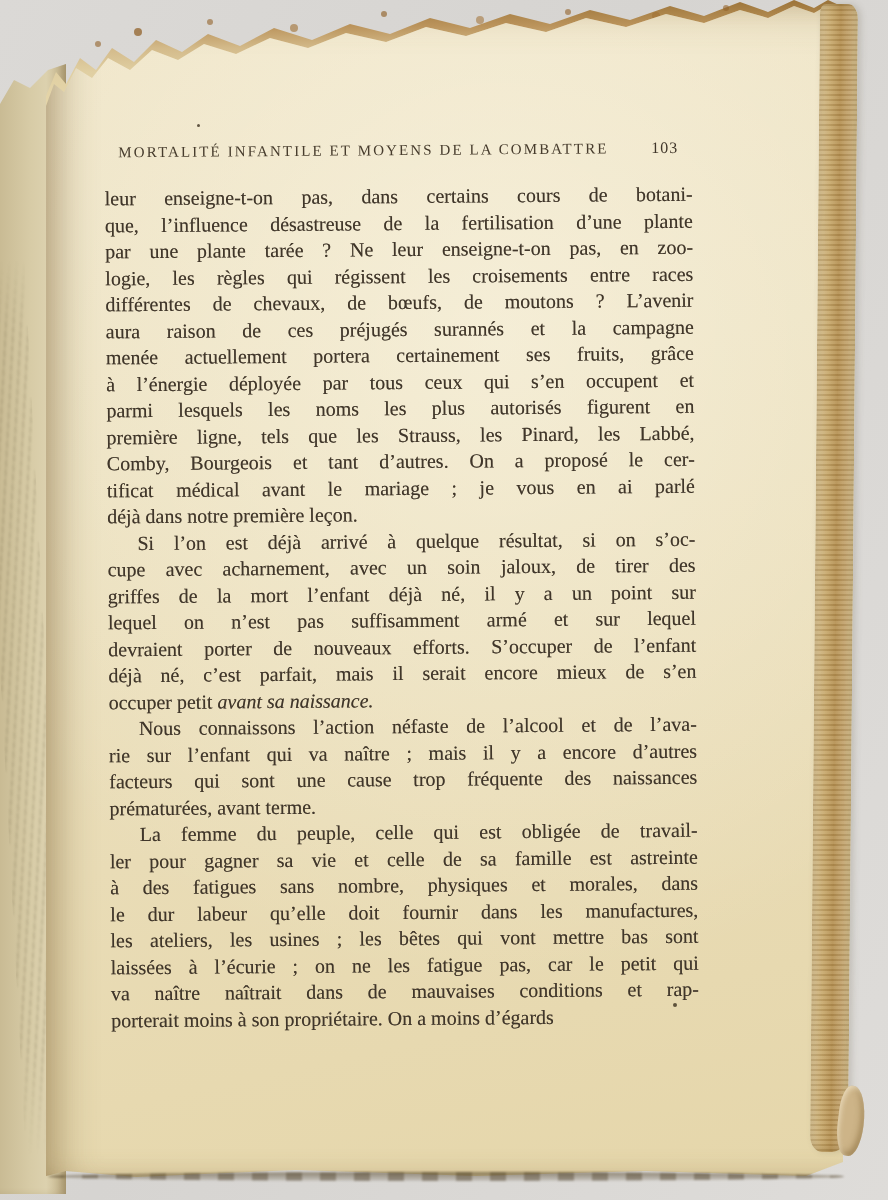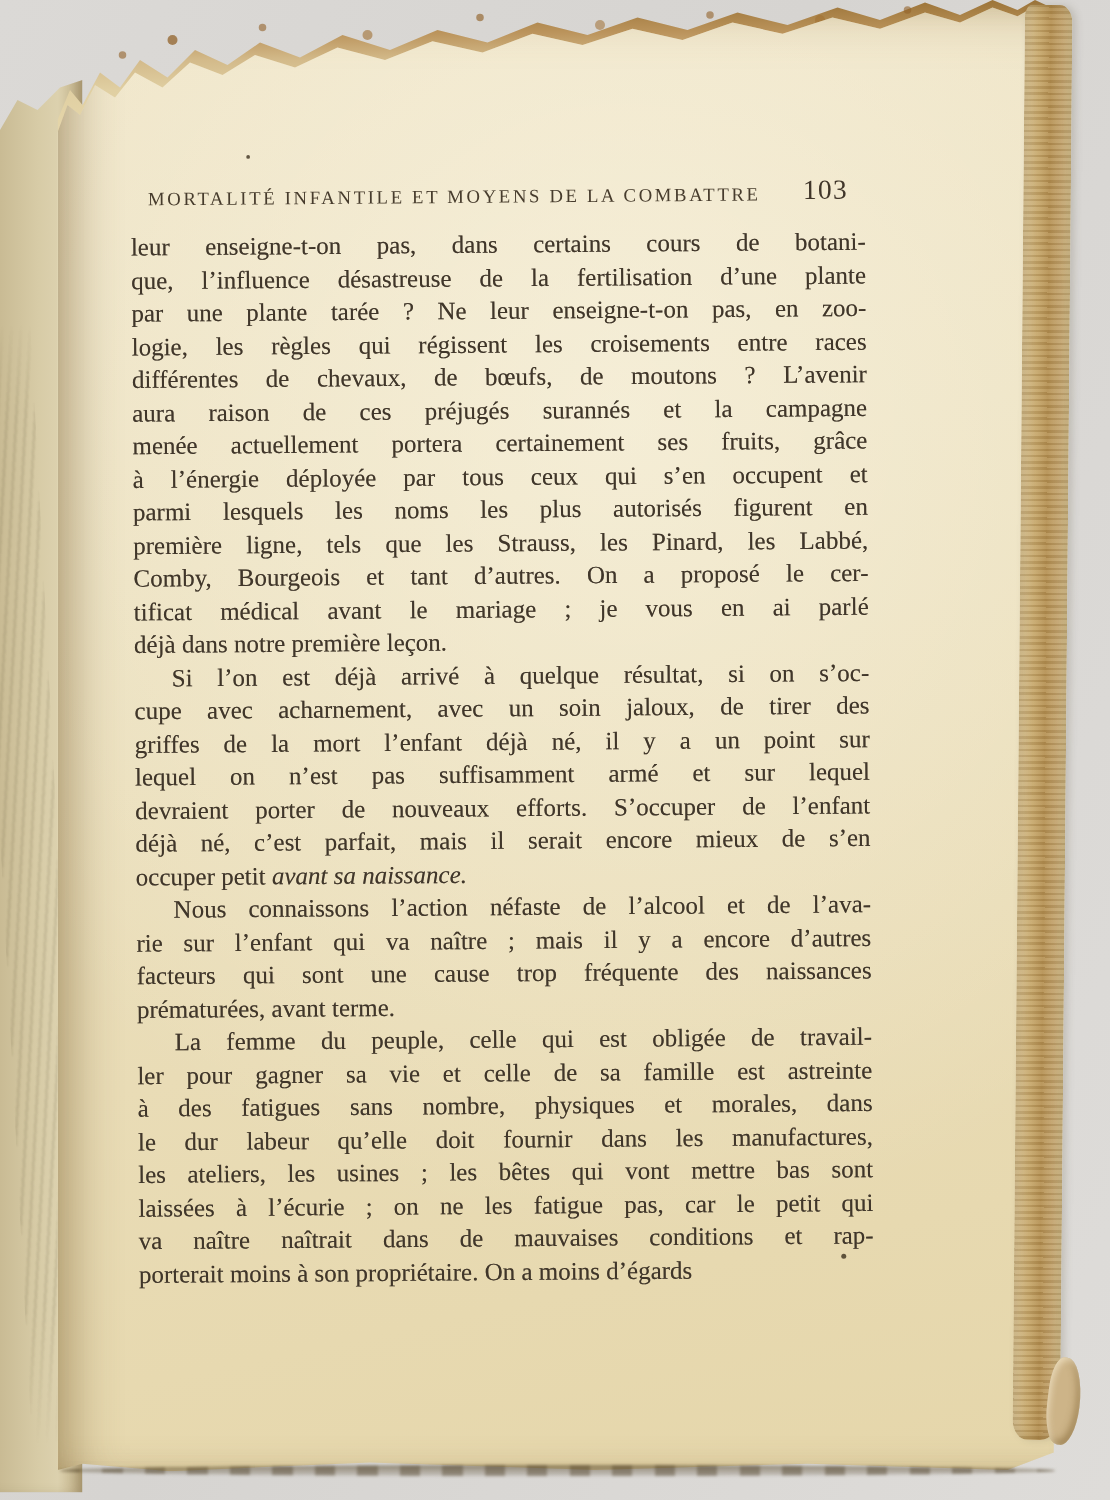--- a/index.html
+++ b/index.html
@@ -56,21 +56,21 @@
       inset -12px 0 26px -14px rgba(140,110,60,.35),
       inset 0 34px 44px -28px rgba(150,115,60,.38),
       inset 0 -26px 30px -22px rgba(140,110,60,.30);
     padding-left:20px;
   }
   .content{position:absolute;left:62px;top:0;width:604px;height:100%;
     transform:rotate(-0.45deg);transform-origin:300px 620px;color:#40362a;}
   .running-head{position:absolute;left:14px;top:141px;width:560px;
     display:flex;align-items:flex-end;justify-content:space-between;}
   .running-head .title{font-size:15px;letter-spacing:2.1px;white-space:nowrap;color:#473c2d;}
-  .running-head .pagenum{font-size:22px;letter-spacing:1px;color:#40362a;}
+  .running-head .pagenum{font-size:16px;letter-spacing:1px;color:#40362a;}
   .text-block{position:absolute;left:0;top:183px;width:588px;
     font-size:20px;line-height:26.5px;text-shadow:0 0 .4px rgba(64,54,42,.55);}
   .line{text-align:justify;text-align-last:justify;}
   .line.end{text-align-last:left;}
   .line.indent{text-indent:30px;}
   .line i{font-style:italic;}
   .speck{position:absolute;border-radius:50%;background:rgba(60,48,30,.8);filter:blur(.4px);z-index:4;}
   .speck.s1{left:151px;top:124px;width:3px;height:3px;}
   .speck.s2{left:627px;top:1003px;width:4px;height:4px;}
   

